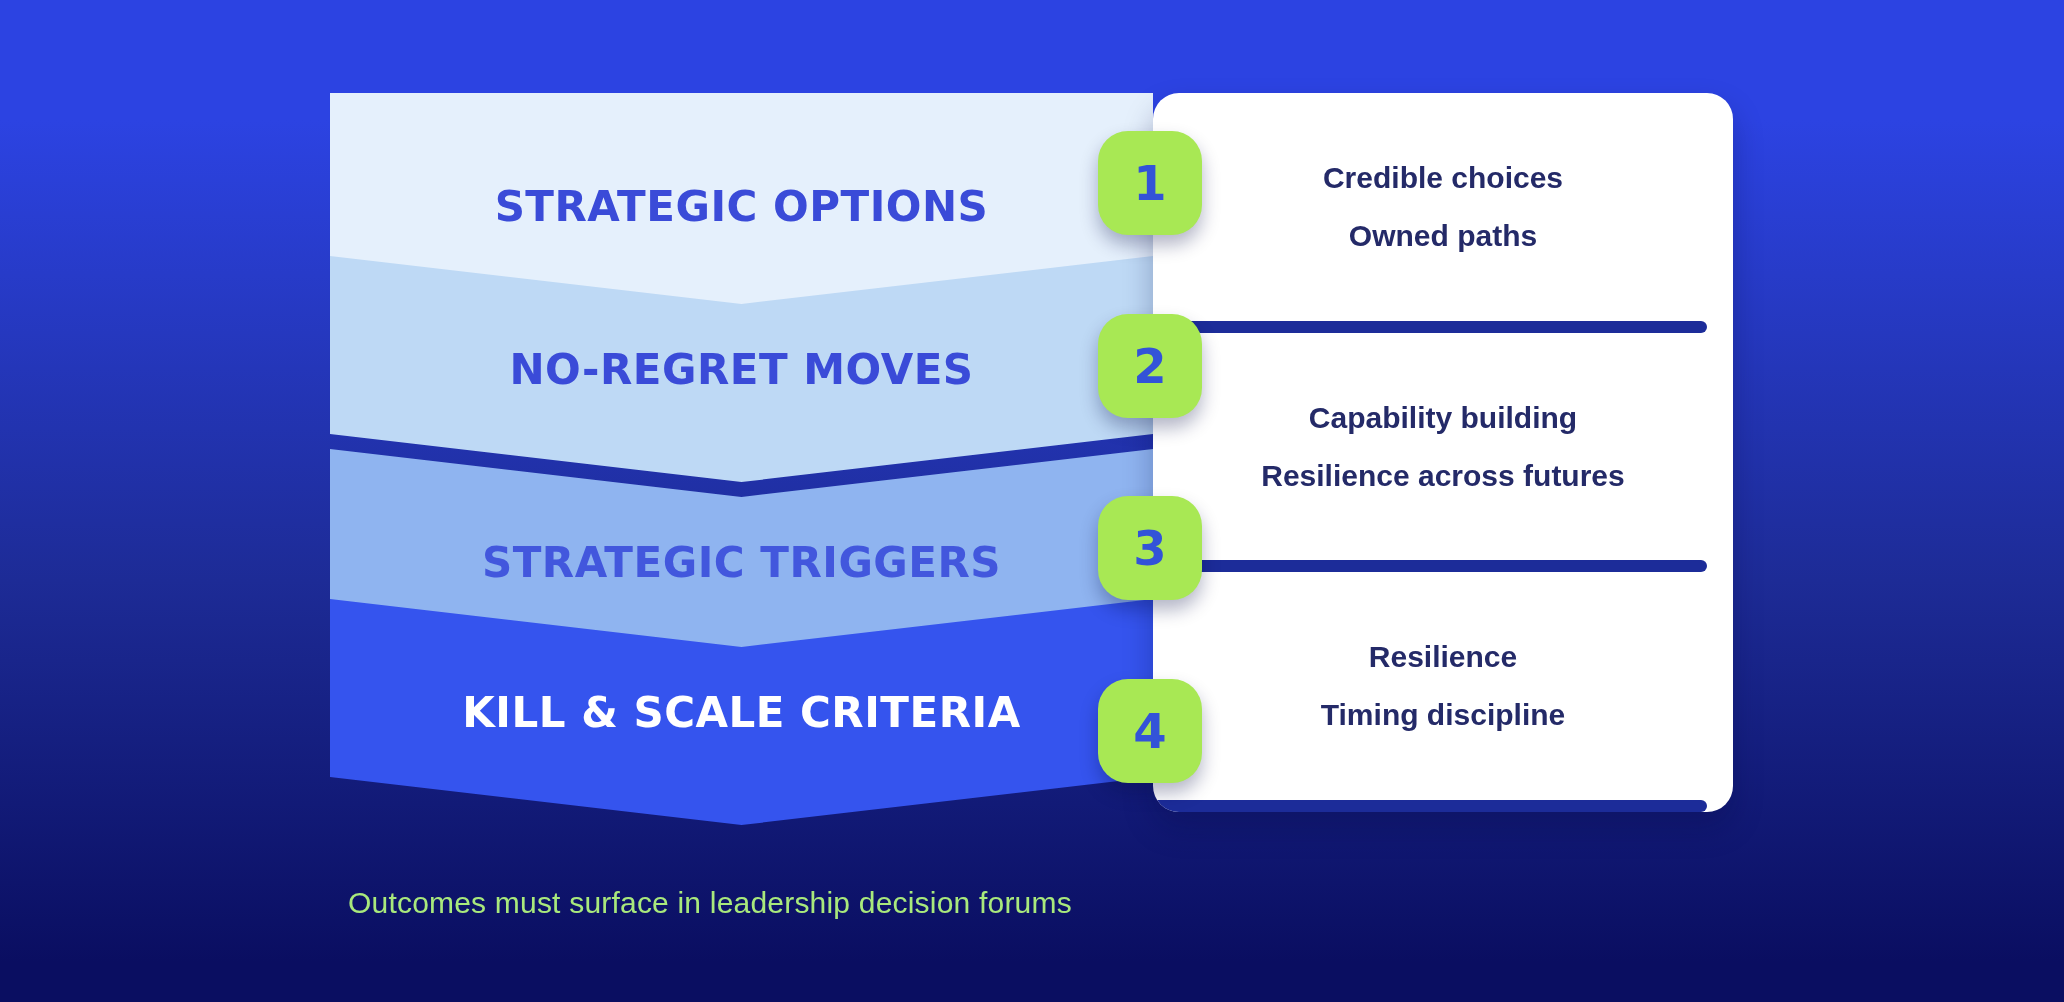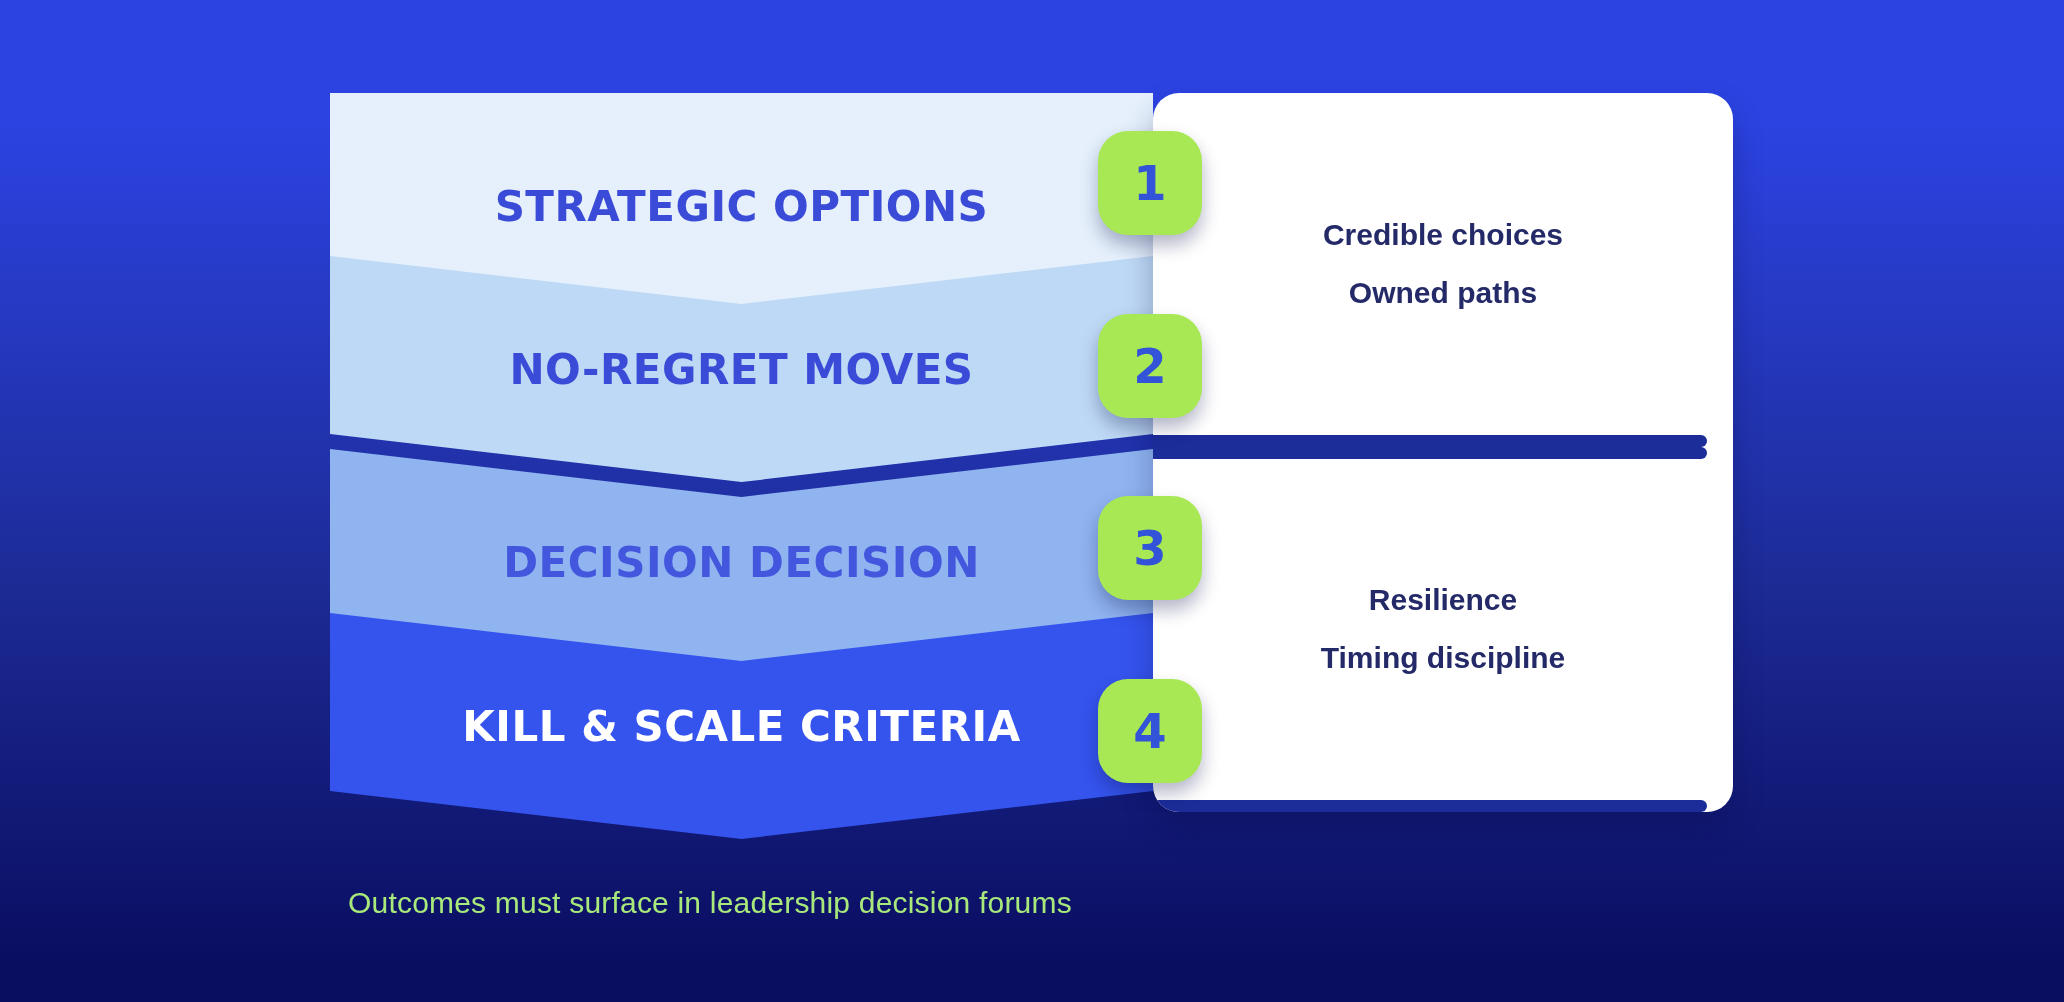--- a/index.html
+++ b/index.html
@@ -14,21 +14,21 @@
 
   
   .band{
     position:absolute;left:330px;width:823px;height:226px;
     display:flex;align-items:center;justify-content:center;
     box-sizing:border-box;
   }
   .band-1{top:93px;clip-path:polygon(0 0,100% 0,100% 78.8%,50% 100%,0 78.8%);}
   .band-2{top:256px;clip-path:polygon(0 0,50% 21.2%,100% 0,100% 78.8%,50% 100%,0 78.8%);}
   .band-3{top:449px;clip-path:polygon(0 0,50% 21.2%,100% 0,100% 78.8%,50% 100%,0 78.8%);}
-  .band-4{top:613px;clip-path:polygon(0 0,50% 21.2%,100% 0,100% 78.8%,50% 100%,0 78.8%);text-align:right;}
+  .band-4{top:599px;clip-path:polygon(0 0,50% 21.2%,100% 0,100% 78.8%,50% 100%,0 78.8%);text-align:right;}
   .band-title{
     font-family:"DejaVu Sans","Liberation Sans",sans-serif;
     font-weight:700;font-size:42px;letter-spacing:.5px;white-space:nowrap;
   }
 
   
   .card-column{
     position:absolute;left:1153px;top:93px;width:580px;height:719px;
     border-radius:26px;overflow:hidden;display:flex;flex-direction:column;
     box-shadow:0 16px 30px rgba(8,12,70,.28);
@@ -66,32 +66,36 @@
 
 <div class="stage" style="--bg-top: #2c43e2; --bg-mid: #1d2b96; --bg-bottom: #0a0e61;">
 
   <div class="band band-1" style="background-color: rgb(229, 240, 252);">
     <div class="band-title" style="color: rgb(58, 75, 216);">STRATEGIC OPTIONS</div>
   </div>
   <div class="band band-2" style="background-color: rgb(190, 217, 245);">
     <div class="band-title" style="color: rgb(58, 75, 216);">NO-REGRET MOVES</div>
   </div>
   <div class="band band-3" style="background-color: rgb(143, 180, 240);">
-    <div class="band-title" style="color: rgb(66, 87, 221);">DECISION DECISION</div>
+    <div class="band-title" style="color: rgb(66, 87, 221);">STRATEGIC TRIGGERS</div>
   </div>
   <div class="band band-4" style="background-color: rgb(53, 84, 238);">
     <div class="band-title" style="color: rgb(255, 255, 255);">KILL &amp; SCALE CRITERIA</div>
   </div>
 
   <div class="card-column" style="background-color: rgb(255, 255, 255); color: rgb(36, 42, 104);">
     <div class="card">
       <div class="card-line">Credible choices</div>
       <div class="card-line">Owned paths</div>
     </div>
     <div class="card-separator" style="background-color: rgb(28, 44, 153);"></div>
+    <div class="card">
+      <div class="card-line">Capability building</div>
+      <div class="card-line">Resilience across futures</div>
+    </div>
     <div class="card-separator" style="background-color: rgb(28, 44, 153);"></div>
     <div class="card">
       <div class="card-line">Resilience</div>
       <div class="card-line">Timing discipline</div>
     </div>
     <div class="card-separator" style="background-color: rgb(28, 44, 153);"></div>
   </div>
 
   <div class="badge badge-1" style="background-color: rgb(168, 232, 84);">
     <span class="badge-number" style="color: rgb(51, 83, 216);">1</span>

